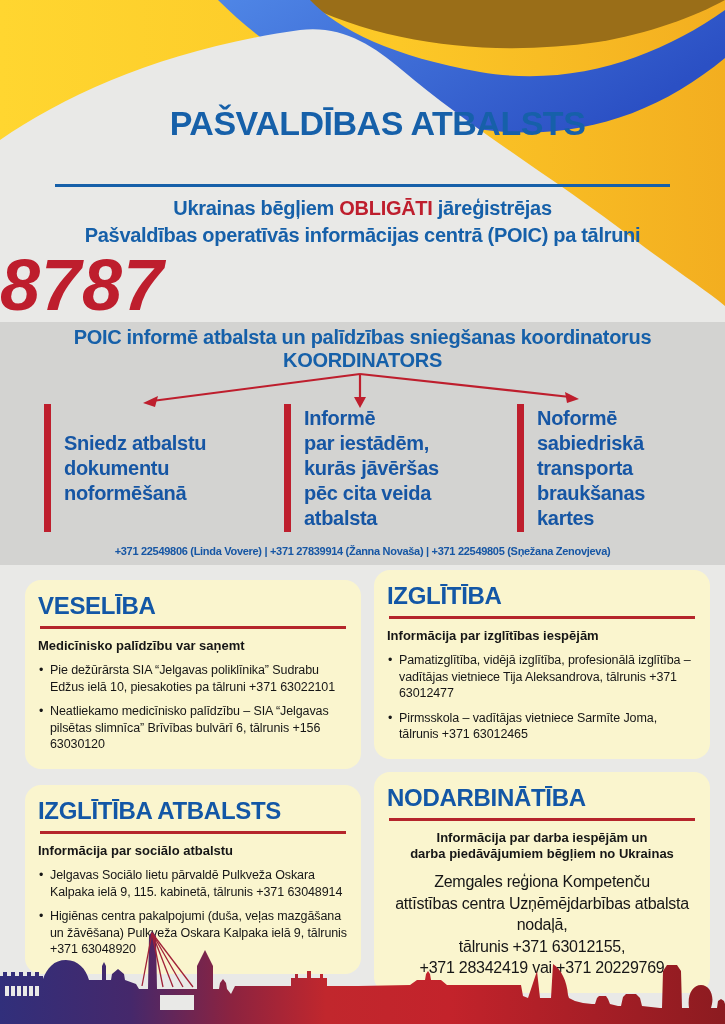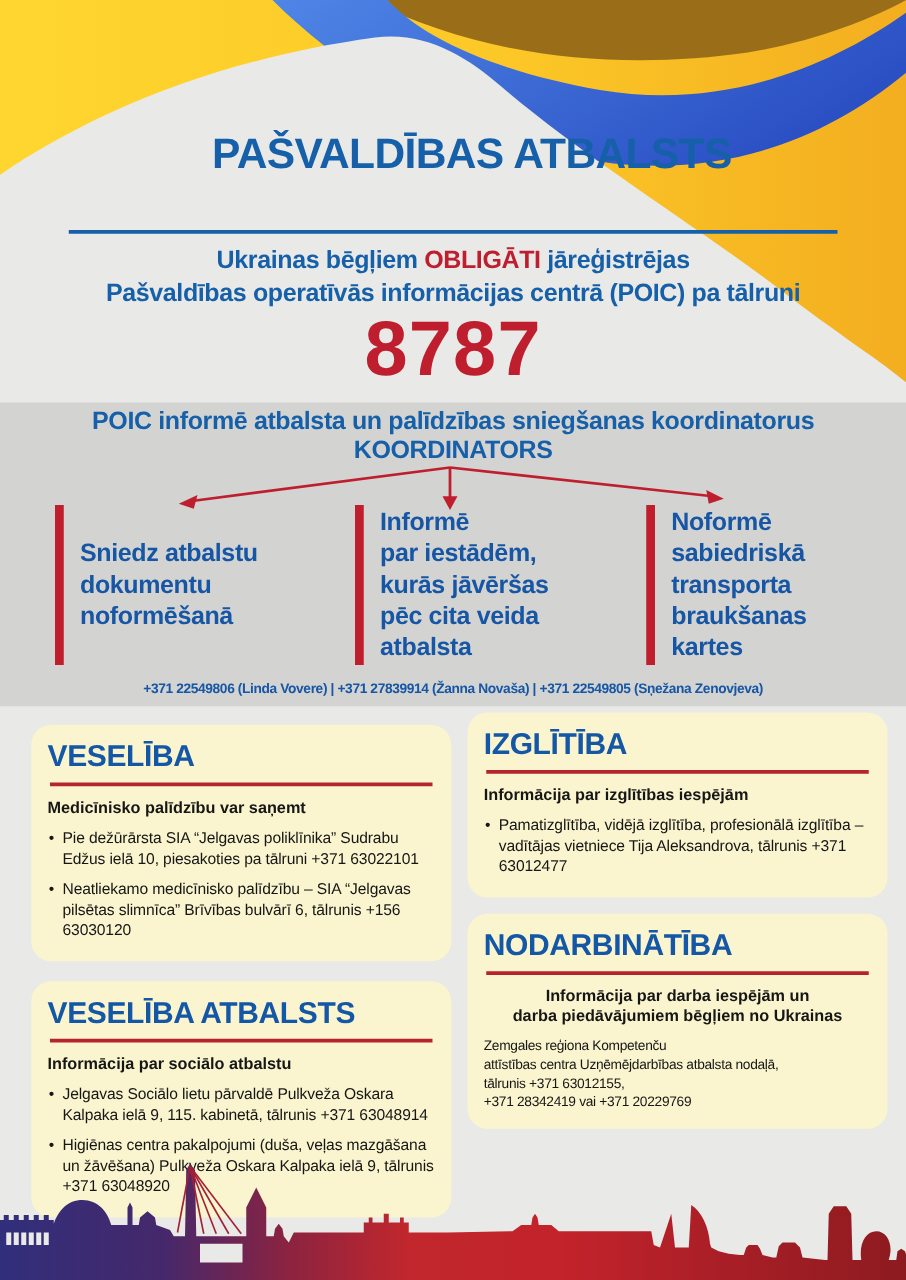--- a/index.html
+++ b/index.html
@@ -17,22 +17,22 @@
   }
   .title-rule{position:absolute;top:184px;left:55px;width:615px;height:3px;background:#1660A9;}
   .intro1,.intro2{
     position:absolute;left:0;width:725px;text-align:center;margin:0;
     color:#1660A9;font-weight:bold;font-size:20px;letter-spacing:-0.3px;white-space:nowrap;
   }
   .intro1{top:197px;}
   .intro2{top:224px;}
   .red{color:#BE1E2D;}
   .phone-big{
-    position:absolute;top:244px;left:0;width:725px;text-align:center;
-    color:#BE1E2D;font-weight:bold;font-size:62px;letter-spacing:1px;
+    position:absolute;top:244px;left:0;width:725px;
+    color:#BE1E2D;font-weight:bold;font-size:72px;letter-spacing:1px;font-style:italic;
   }
   
   .band{position:absolute;top:322px;left:0;width:725px;height:243px;background:#D3D3D1;}
   .band-headline,.band-sub{
     text-align:center;color:#1660A9;font-weight:bold;font-size:20px;
     letter-spacing:-0.3px;line-height:23px;margin:0;white-space:nowrap;
   }
   .band-headline{padding-top:4px;}
   .arrows{position:absolute;top:50px;left:0;}
   .coord-col{position:absolute;top:80px;display:flex;align-items:center;height:132px;}
@@ -61,21 +61,21 @@
   .card-rule{height:3px;background:#B5252B;margin:6px 2px 9px 2px;}
   .card-lead{margin:0 0 8px 0;color:#161616;font-weight:bold;font-size:13px;line-height:1.3;}
   .bullet{
     position:relative;margin:0 0 8px 0;padding-left:12px;color:#161616;
     font-size:12.5px;line-height:1.32;letter-spacing:-0.1px;
   }
   .bullet:last-child{margin-bottom:2px;}
   .bullet::before{content:"•";position:absolute;left:1px;top:0;}
   .centered-card .card-lead{text-align:center;white-space:pre-line;}
   .card-body-centered{
-    margin:0;text-align:left;color:#161616;font-size:11px;
+    margin:0;text-align:center;color:#161616;font-size:16px;
     line-height:1.34;letter-spacing:-0.25px;white-space:pre-line;
   }
   .skyline{position:absolute;top:924px;left:0;}
 </style>
 </head>
 <body>
 
 <div class="poster">
 
   <svg class="header-waves" width="725" height="335" viewBox="0 0 725 335">
@@ -148,34 +148,35 @@
 
   <div class="cards-col cards-left">
     <section class="card">
       <h2 class="card-title">VESELĪBA</h2>
       <div class="card-rule"></div>
       <p class="card-lead">Medicīnisko palīdzību var saņemt</p>
       <div class="bullet">Pie dežūrārsta SIA “Jelgavas poliklīnika” Sudrabu Edžus ielā 10, piesakoties pa tālruni +371 63022101</div>
       <div class="bullet">Neatliekamo medicīnisko palīdzību – SIA “Jelgavas pilsētas slimnīca” Brīvības bulvārī 6, tālrunis +156 63030120</div>
     </section>
     <section class="card">
-      <h2 class="card-title">VESELĪBA ATBALSTS</h2>
+      <h2 class="card-title">IZGLĪTĪBA ATBALSTS</h2>
       <div class="card-rule"></div>
       <p class="card-lead">Informācija par sociālo atbalstu</p>
       <div class="bullet">Jelgavas Sociālo lietu pārvaldē Pulkveža Oskara Kalpaka ielā 9, 115. kabinetā, tālrunis +371 63048914</div>
       <div class="bullet">Higiēnas centra pakalpojumi (duša, veļas mazgāšana un žāvēšana) Pulkveža Oskara Kalpaka ielā 9,  tālrunis +371 63048920</div>
     </section>
   </div>
 
   <div class="cards-col cards-right">
     <section class="card">
       <h2 class="card-title">IZGLĪTĪBA</h2>
       <div class="card-rule"></div>
       <p class="card-lead">Informācija par izglītības iespējām</p>
       <div class="bullet">Pamatizglītība, vidējā izglītība, profesionālā izglītība – vadītājas vietniece Tija Aleksandrova, tālrunis +371 63012477</div>
+      <div class="bullet">Pirmsskola – vadītājas vietniece Sarmīte Joma, tālrunis +371 63012465</div>
     </section>
     <section class="card centered-card">
       <h2 class="card-title">NODARBINĀTĪBA</h2>
       <div class="card-rule"></div>
       <p class="card-lead">Informācija par darba iespējām un
 darba piedāvājumiem bēgļiem no Ukrainas</p>
       <p class="card-body-centered">Zemgales reģiona Kompetenču
 attīstības centra Uzņēmējdarbības atbalsta nodaļā,
 tālrunis +371 63012155,
 +371 28342419 vai +371 20229769</p>

